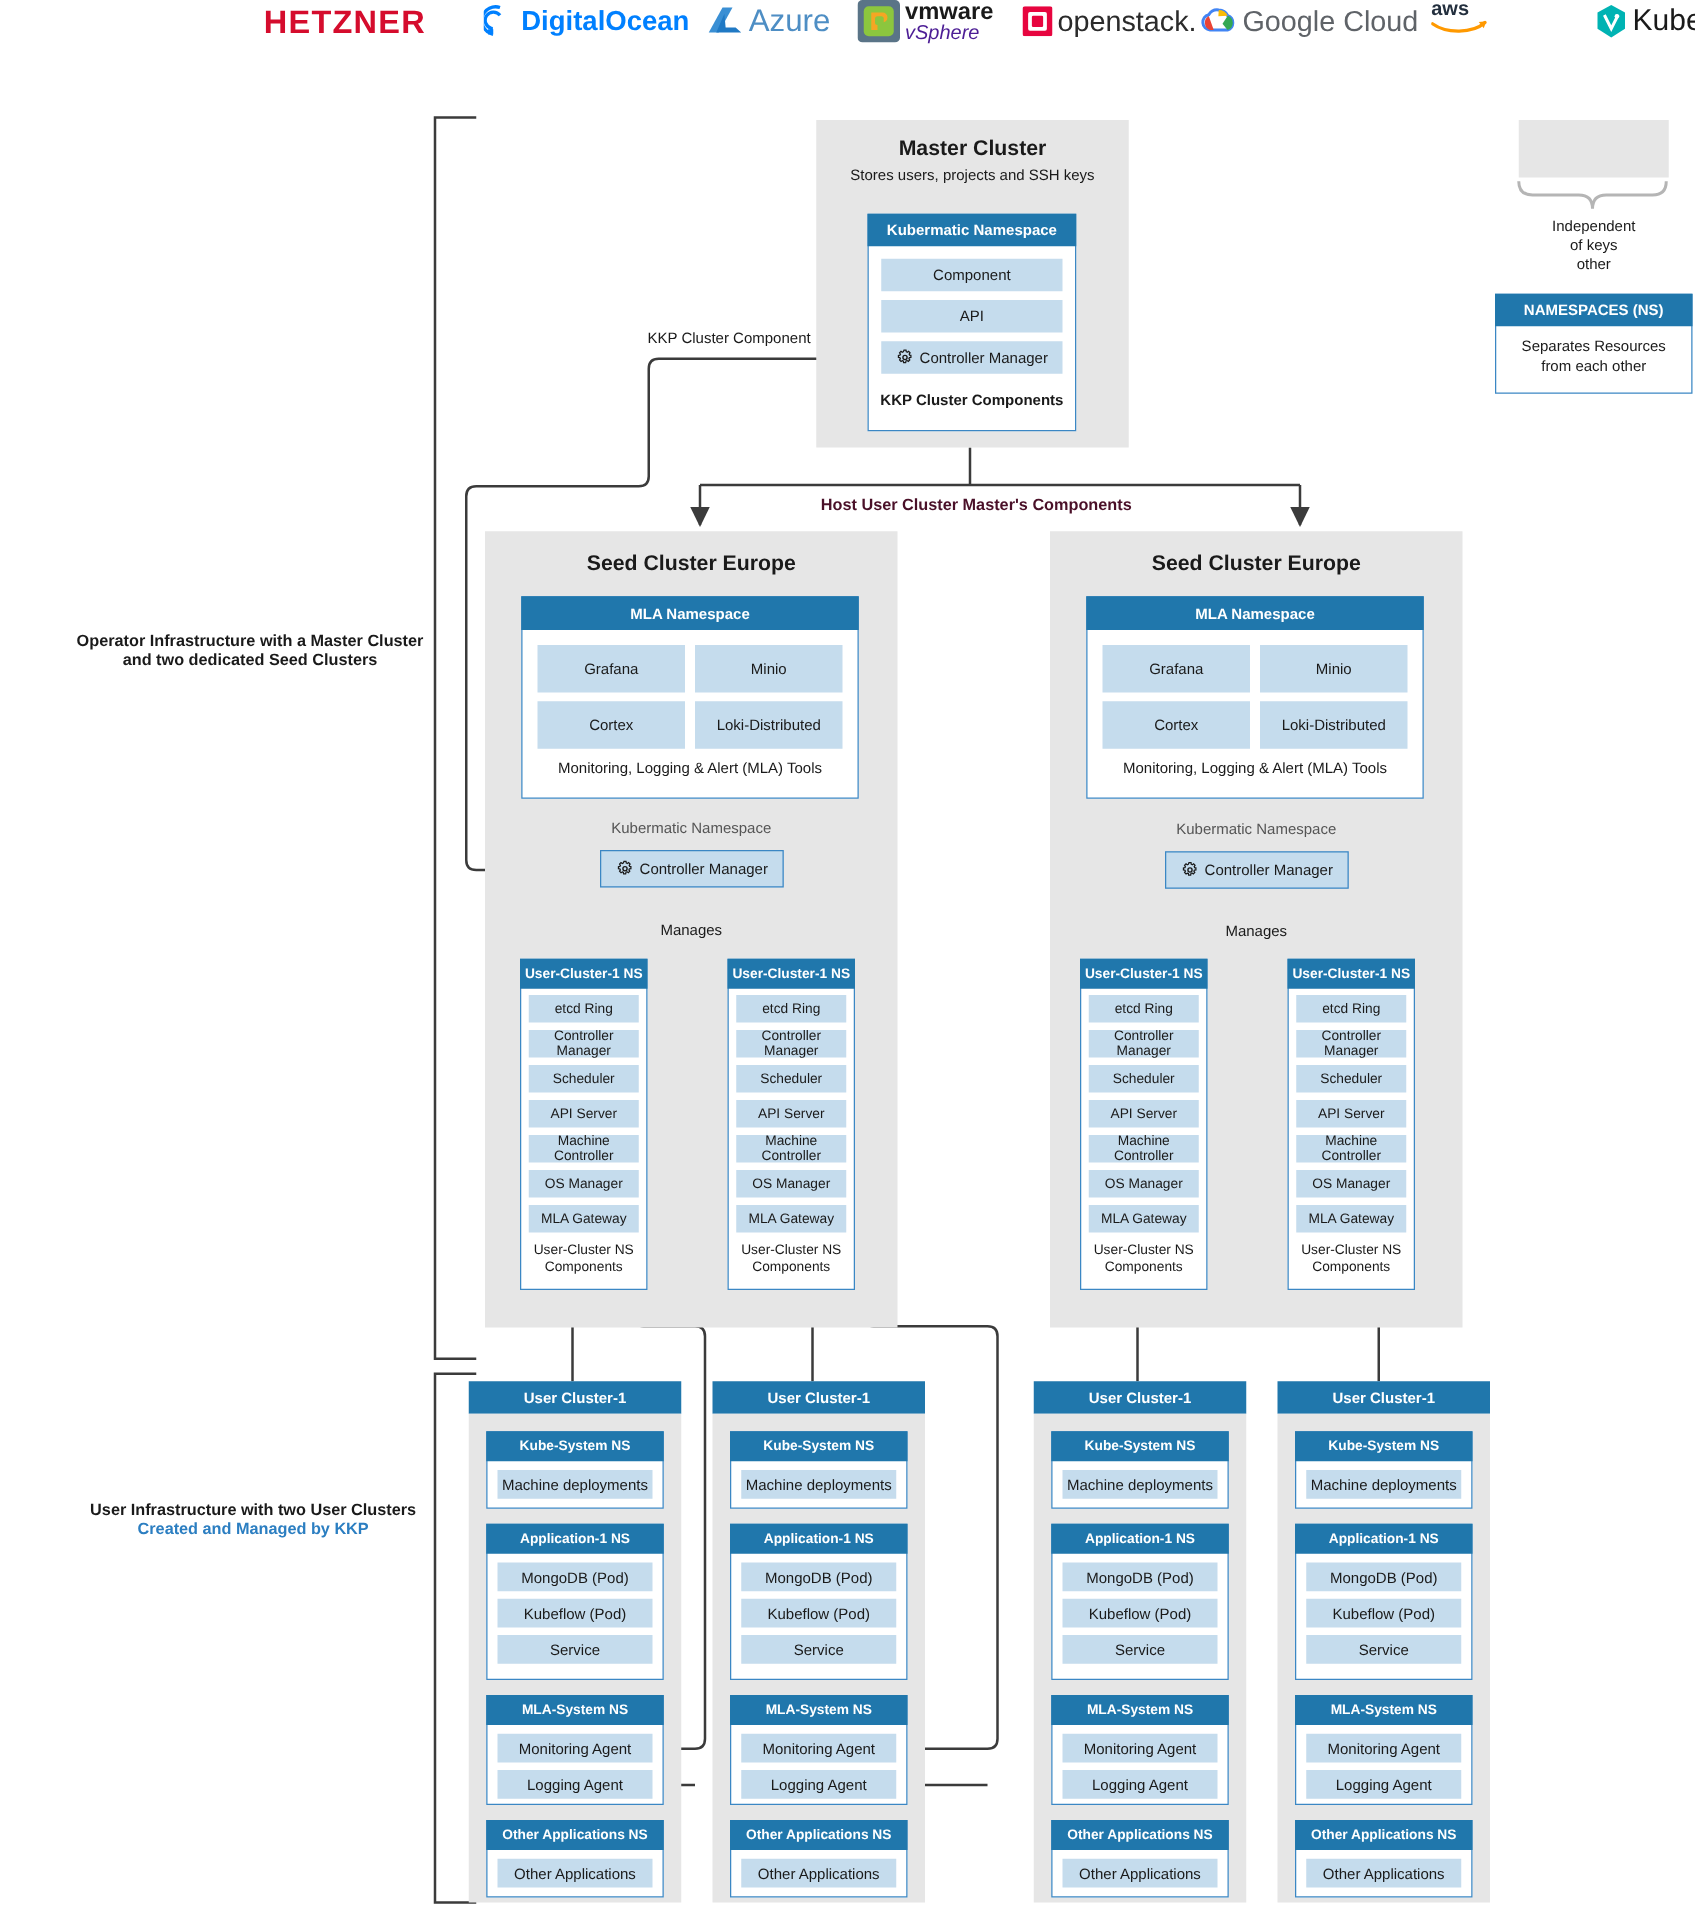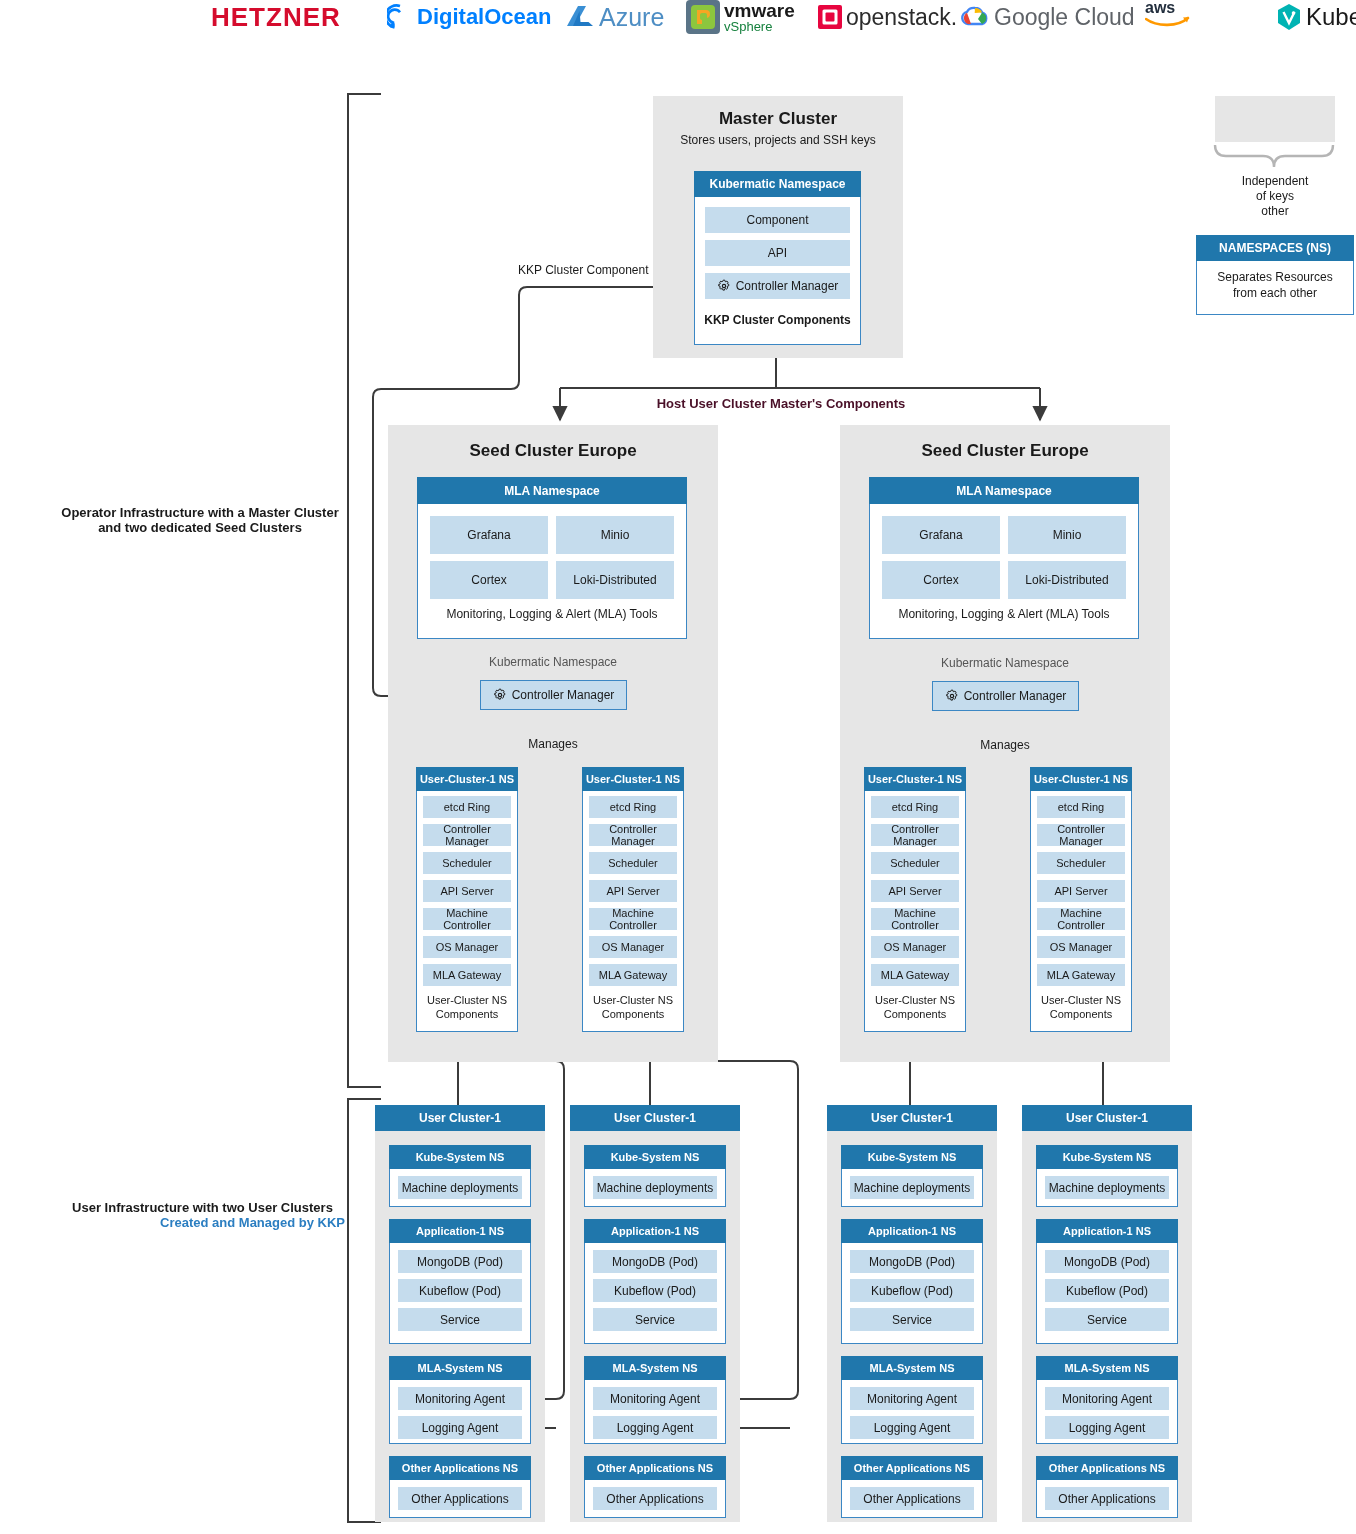--- a/index.html
+++ b/index.html
@@ -62,21 +62,21 @@
 
   <div class="logo" style="left:686px;">
     <svg width="34" height="34" viewBox="0 0 34 34">
       <rect x="0" y="0" width="34" height="34" rx="4" fill="#5a7487"></rect>
       <rect x="5" y="5" width="24" height="24" rx="4" fill="#8cc63e"></rect>
       <path d="M11 10 h9 a4 4 0 0 1 0 8 h-4 v6 h-5 z" fill="#f5a623"></path>
       <rect x="14" y="13" width="7" height="7" rx="2" fill="#8cc63e"></rect>
     </svg>
     <span style="display:inline-block;margin-left:4px;line-height:1;">
       <span class="logo-text bold" style="font-size:19px;color:#1a1a1a;display:block;">vmware</span>
-      <span class="logo-text" style="font-size:13px;color:#15803d;display:block;">vSphere</span>
+      <span class="logo-text" style="font-size:16px;color:#4c1d95;display:block;font-style:italic;">vSphere</span>
     </span>
   </div>
 
   <div class="logo" style="left:818px;">
     <svg width="24" height="24" viewBox="0 0 24 24">
       <rect x="0" y="0" width="24" height="24" rx="2" fill="#e7053f"></rect>
       <rect x="4.5" y="4.5" width="15" height="15" rx="1.5" fill="#ffffff"></rect>
       <rect x="7.5" y="7.5" width="9" height="9" rx="1" fill="#e7053f"></rect>
     </svg>
     <span class="logo-text" style="font-size:23px;color:#2b2b2b;margin-left:4px;">openstack.</span>
@@ -160,21 +160,21 @@
   </g>
 </svg>
 
 <div class="abs" style="left:60px;top:505px;width:280px;">
   <div class="t13 bold plainlabel">Operator Infrastructure with a Master Cluster</div>
   <div class="t13 bold plainlabel">and two dedicated Seed Clusters</div>
 </div>
 
 <div class="abs" style="left:60px;top:1200px;width:285px;">
   <div class="t13 bold plainlabel">User Infrastructure with two User Clusters</div>
-  <div class="t13 bold plainlabel" style="color:#2b7ec1;text-align:right;">Created and Managed by KKP</div>
+  <div class="t13 bold plainlabel" style="color:#2b7ec1;">Created and Managed by KKP</div>
 </div>
 
 <div class="abs gray-panel" style="left:653px;top:96px;width:250px;height:262px;">
   <div class="title t17" style="margin-top:13px;">Master Cluster</div>
   <div class="t12 plainlabel" style="margin-top:4px;">Stores users, projects and SSH keys</div>
 
   <div class="abs ns-box" style="left:41px;top:75px;width:167px;height:174px;">
     <div class="ns-head t12" style="height:26px;margin:-1px -1px 0 -1px;">Kubermatic Namespace</div>
     <div class="comp t12" style="height:26px;margin:10px 10px 0 10px;">Component</div>
     <div class="comp t12" style="height:26px;margin:7px 10px 0 10px;">API</div>

